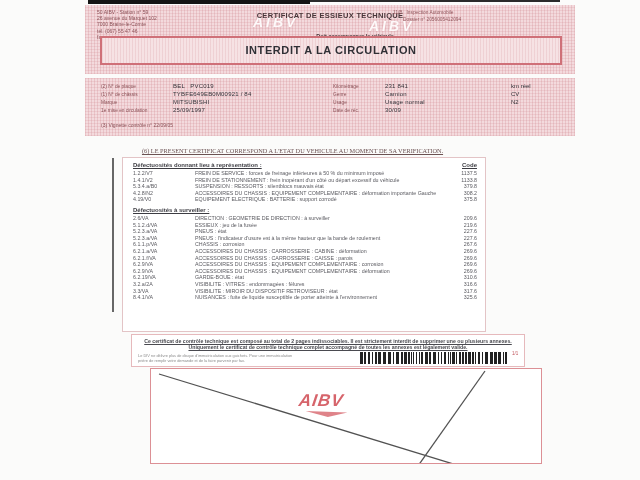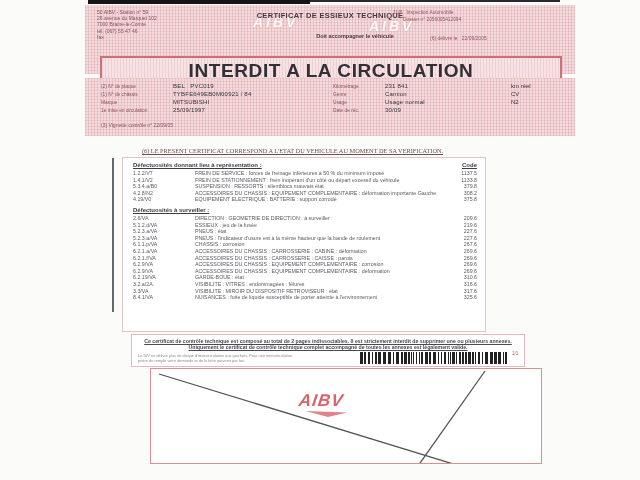--- a/index.html
+++ b/index.html
@@ -30,24 +30,24 @@
   .doc-title{left:95px;top:6px;width:300px;text-align:center;font-size:7.5px;font-weight:bold;color:#48373a;letter-spacing:.3px;}
   .form-ref-row{left:308px;top:5px;width:178px;font-size:4.8px;color:#92575d;}
   .dossier{left:318px;top:12px;width:168px;font-size:4.8px;color:#92575d;}
   .subtitle{left:120px;top:28px;width:300px;text-align:center;font-size:5.5px;font-weight:bold;color:#4a383a;}
   .delivered{left:345px;top:30px;font-size:5px;color:#92575d;}
   .wm{font-style:italic;font-weight:bold;font-size:14px;letter-spacing:3px;color:rgba(255,255,255,.92);text-shadow:0 0 2px rgba(205,120,130,.4);}
   .wm1{left:168px;top:9px;}
   .wm2{left:284px;top:13px;}
 
   .interdit{
-    left:100px;top:56px;width:458px;height:25px;border:2px solid #cf7078;
+    left:100px;top:36px;width:458px;height:25px;border:2px solid #cf7078;
     background-color:#f6e2e4;
     background-image:repeating-linear-gradient(90deg, rgba(205,128,136,.18) 0 1px, transparent 1px 3px);
-    text-align:center;line-height:25px;font-size:19px;font-weight:bold;color:#303036;letter-spacing:.6px;
+    text-align:center;line-height:25px;font-size:11px;font-weight:bold;color:#303036;letter-spacing:.6px;
   }
 
   .veh-left{left:16px;top:5px;width:235px;}
   .veh-right{left:248px;top:5px;width:238px;}
   .vrow{display:grid;grid-template-columns:72px 1fr;height:8px;align-items:baseline;}
   .veh-right .vrow{grid-template-columns:52px 126px 1fr;}
   .vlabel{font-size:4.8px;color:#8a5056;}
   .vvalue{font-size:6px;color:#34343a;letter-spacing:.2px;white-space:pre;}
   .vextra{font-size:6px;color:#34343a;}
   .veh-note{left:16px;top:44px;font-size:5px;color:#8a5056;}

